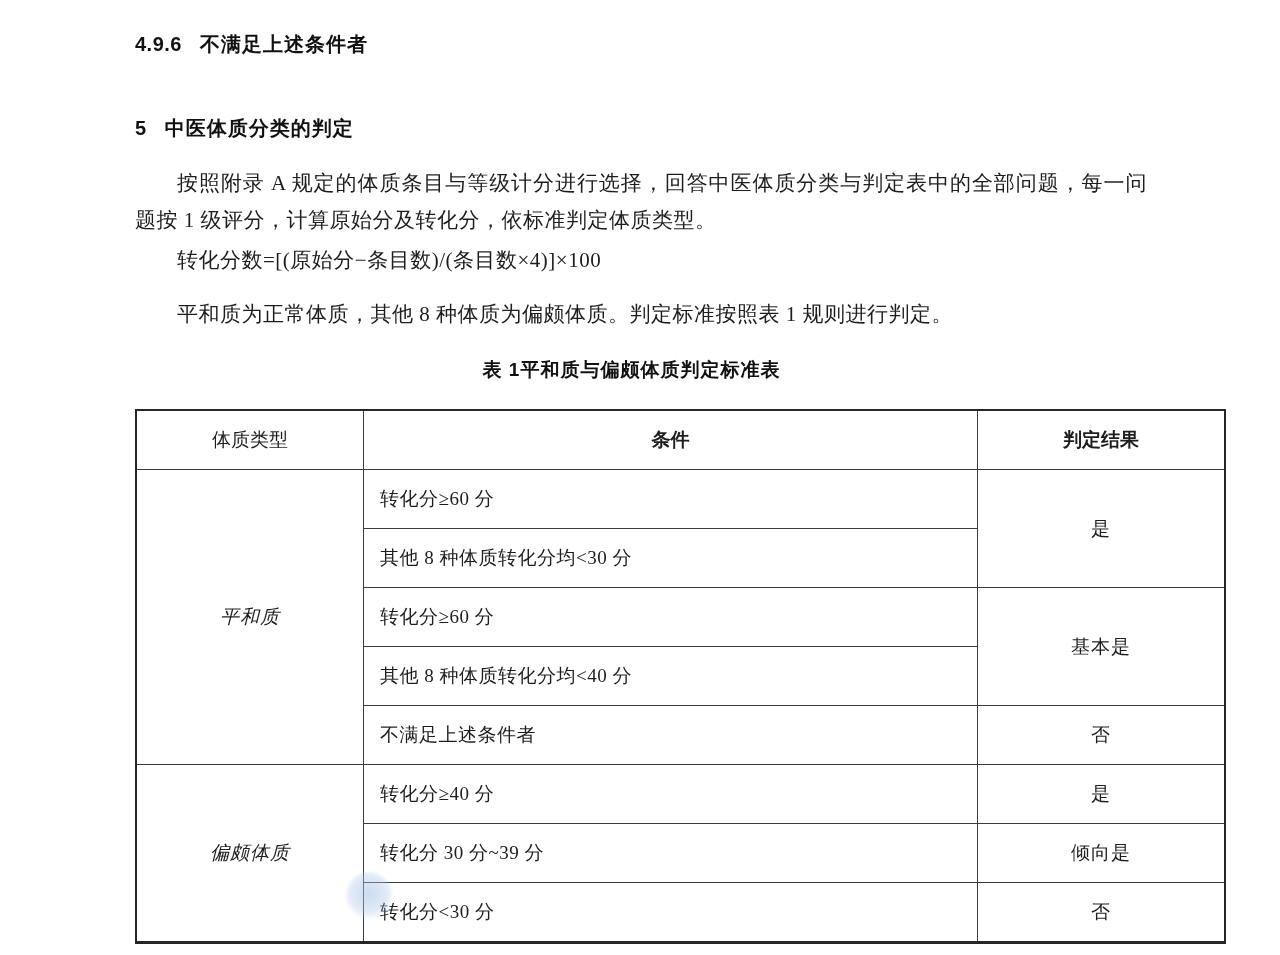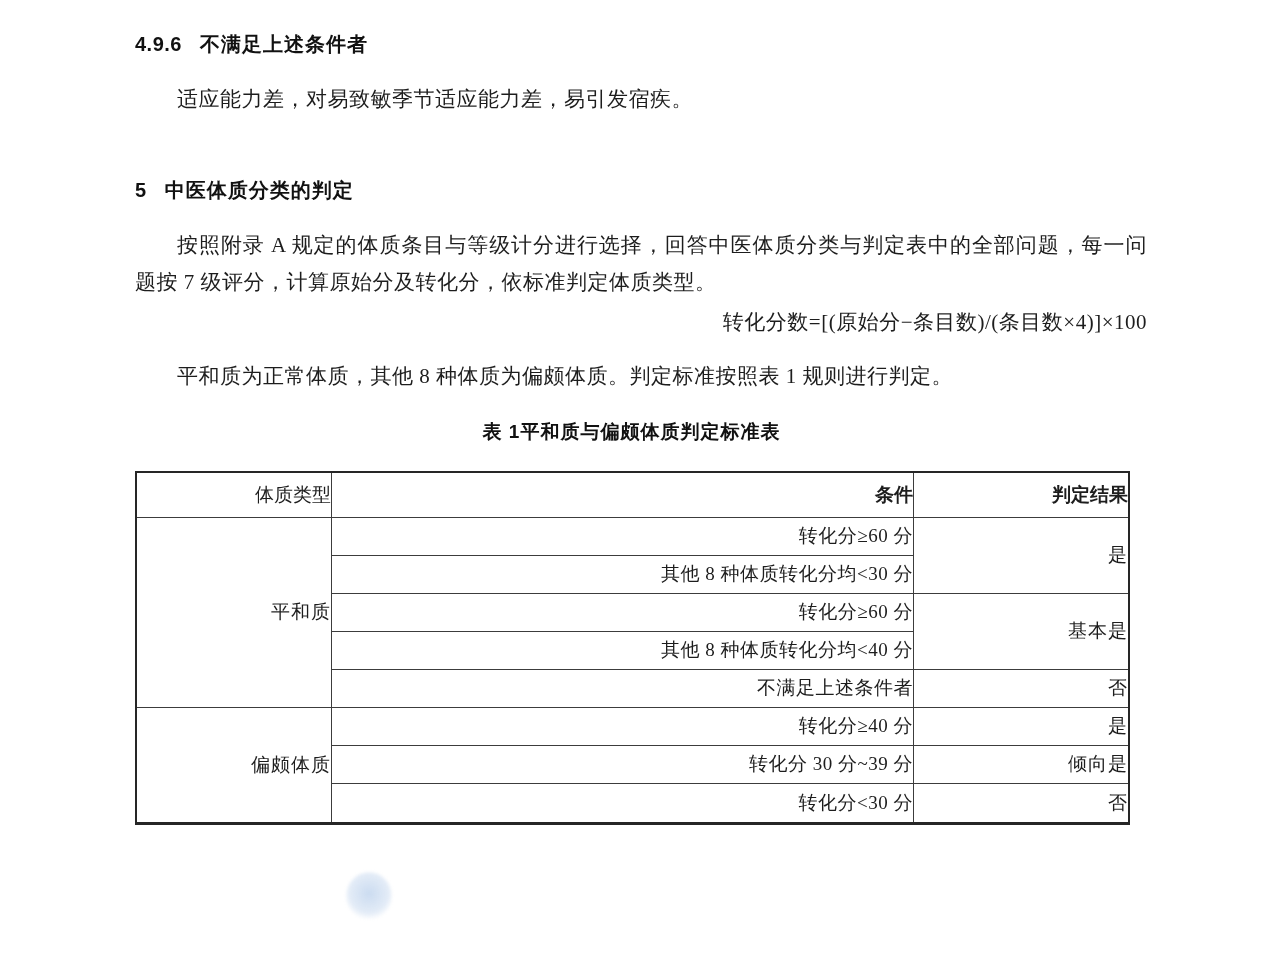--- a/index.html
+++ b/index.html
@@ -50,21 +50,21 @@
   .p-496 { margin-top: 25px; }
   .p-51  { margin-top: 25px; }
   .p-52  { margin-top: 24px; }
   .formula {
     font-size: 21px;
     line-height: 24px;
     margin-left: 2em;
     letter-spacing: 0.5px;
   }
   .f-1 { margin-top: 15px; }
-  .f-2 { margin-top: 9px; text-align: right; }
+  .f-2 { margin-top: 9px; }
   
   .table-caption {
     margin-top: 26px;
     width: 993px;
     text-align: center;
     font-family: "Liberation Sans", "DejaVu Sans", sans-serif;
     font-weight: 700;
     font-size: 19px;
     line-height: 22px;
     color: #111;
@@ -75,34 +75,33 @@
   table.judgment {
     margin-top: 28px;
     border-collapse: collapse;
     width: 993px;
     table-layout: fixed;
     font-size: 19px;
     color: #1d1d1d;
   }
   table.judgment th, table.judgment td {
     border: 1px solid #3c3c3c;
-    padding: 0;
+    padding: 16px;
     background: transparent;
-    text-align: right;
   }
   table.judgment { border: 2px solid #262626; border-bottom-width: 3px; }
   th.c-type, td.type-cell { width: 194px; text-align: center; font-weight: normal; }
   th.c-cond { width: 581px; text-align: center; font-weight: bold; }
   th.c-res,  td.res  { width: 214px; text-align: center; }
   thead tr { height: 45px; }
   tbody tr { height: 38px; }
   tbody tr.last { height: 40px; }
   td.cond { text-align: left; padding-left: 13px; letter-spacing: 0.5px; }
   td.res  { text-align: center; letter-spacing: 1px; }
-  td.type-cell { letter-spacing: 1px; }
+  td.type-cell { letter-spacing: 1px; font-style: italic; }
   
   .watermark-blob {
     position: absolute;
     left: 346px;
     top: 872px;
     width: 46px;
     height: 48px;
     border-radius: 50%;
     background: radial-gradient(circle at 50% 45%, rgba(160,190,228,0.55) 0%, rgba(175,200,232,0.35) 55%, rgba(190,210,238,0) 75%);
     filter: blur(1.5px);
@@ -111,27 +110,26 @@
 </style>
 </head>
 <body>
 
 <div class="page">
   <div class="content">
 
     <div class="heading h-496">
       <span class="sec-num">4.9.6</span><span>不满足上述条件者</span>
     </div>
-    <div class="para indent p-496">适应能力差，对易致敏季节适应能力差，易引发宿疾。</div>
 
     <div class="heading h-5">
       <span class="sec-num">5</span><span>中医体质分类的判定</span>
     </div>
 
-    <div class="para indent p-51">按照附录 A 规定的体质条目与等级计分进行选择，回答中医体质分类与判定表中的全部问题，每一问题按 7 级评分，计算原始分及转化分，依标准判定体质类型。</div>
+    <div class="para indent p-51">按照附录 A 规定的体质条目与等级计分进行选择，回答中医体质分类与判定表中的全部问题，每一问题按 1 级评分，计算原始分及转化分，依标准判定体质类型。</div>
     <div class="formula f-2">转化分数=[(原始分−条目数)/(条目数×4)]×100</div>
 
     <div class="para indent p-52">平和质为正常体质，其他 8 种体质为偏颇体质。判定标准按照表 1 规则进行判定。</div>
 
     <div class="table-caption">
       <span class="cap-num">表 1</span><span>平和质与偏颇体质判定标准表</span>
     </div>
 
     <table class="judgment">
       <thead>

